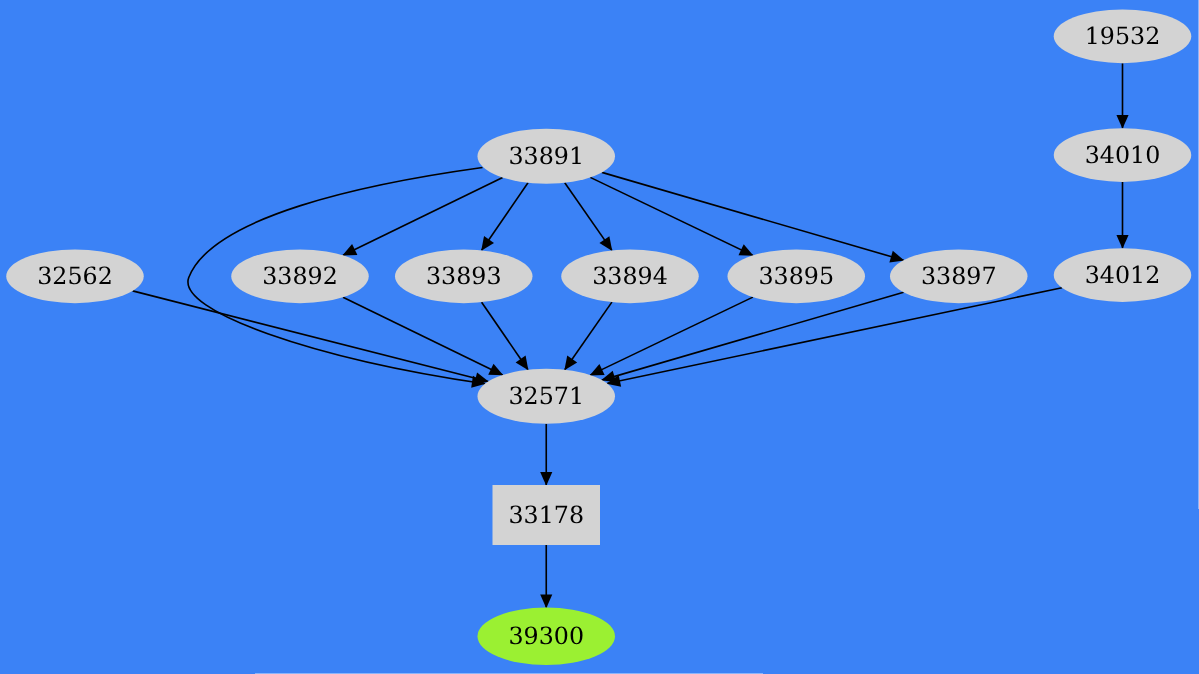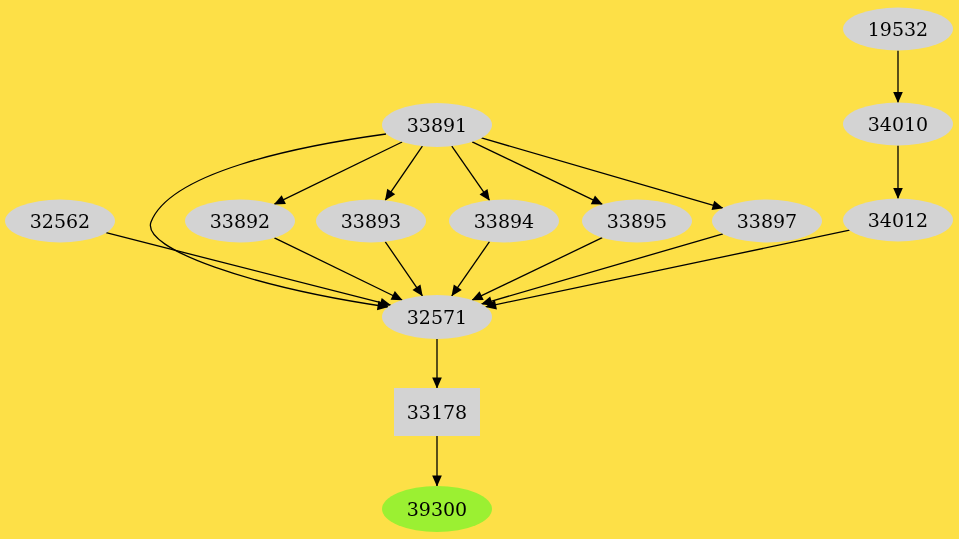--- a/index.html
+++ b/index.html
@@ -23,21 +23,21 @@
   }
   .node-label {
     font-family: "DejaVu Serif", serif;
     font-size: 19px;
     text-anchor: middle;
   }
 </style>
 </head>
 <body>
 
-<div class="stage" style="background: #fde047;">
+<div class="stage" style="background: #3b82f6;">
   <svg id="graph-svg" width="959" height="539" viewBox="0 0 959 539" role="img">
     <defs>
       <marker id="arrowhead" viewBox="0 0 10 10" refX="9.5" refY="5" markerWidth="13" markerHeight="11" orient="auto" markerUnits="userSpaceOnUse">
         <path d="M 0,0.6 L 10,5 L 0,9.4 z" fill="#000000"></path>
       </marker>
     </defs>
     <g id="edges-layer">
         <path d="M 898.0,50.5 L 898.0,102.5" class="edge" stroke="#000000" marker-end="url(#arrowhead)"></path>
         <path d="M 898.0,145.5 L 898.0,198.5" class="edge" stroke="#000000" marker-end="url(#arrowhead)"></path>
         <path d="M 849.6,230.2 L 485.7,306.8" class="edge" stroke="#000000" marker-end="url(#arrowhead)"></path>

